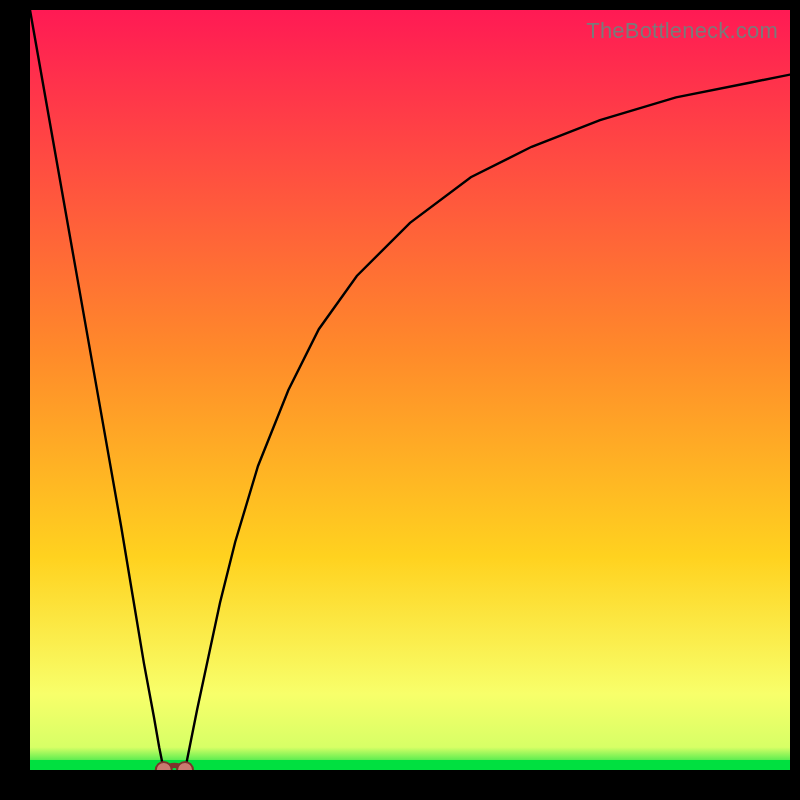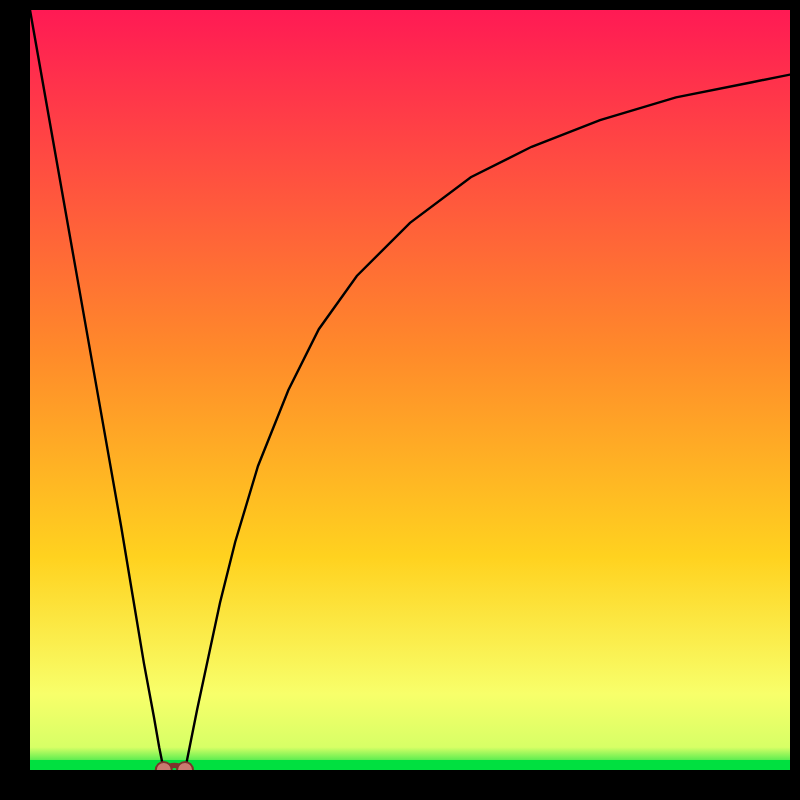--- a/index.html
+++ b/index.html
@@ -55,14 +55,15 @@
       <rect x="0" y="0" width="760" height="760" fill="url(#bg-grad)"></rect>
       <rect x="0" y="750" width="760" height="10" fill="#00e040"></rect>
       <path id="curve-left" fill="none" stroke="#000000" stroke-width="2.4" stroke-linecap="round" d="M0.00 0.00 L22.80 129.20 L45.60 258.40 L68.40 387.60 L91.20 516.80 L102.60 585.20 L114.00 653.60 L123.88 706.80 L129.20 737.20 L133.76 760.00"></path>
       <path id="curve-right" fill="none" stroke="#000000" stroke-width="2.4" stroke-linecap="round" d="M155.04 760.00 L159.60 737.20 L167.20 699.20 L178.60 646.00 L190.00 592.80 L205.20 532.00 L228.00 456.00 L258.40 380.00 L288.80 319.20 L326.80 266.00 L380.00 212.80 L440.80 167.20 L501.60 136.80 L570.00 110.20 L646.00 87.40 L722.00 72.20 L760.00 64.60"></path>
       <path id="marker-connector" fill="none" stroke="#7d342c" stroke-width="5" stroke-linecap="round" d="M133.76 760.00 Q144.40 750.88 155.04 760.00"></path>
       <g id="markers">
           <circle cx="133.76" cy="760.00" r="8" fill="#c97a70" stroke="#7d342c" stroke-width="2"></circle>
           <circle cx="155.04" cy="760.00" r="8" fill="#c97a70" stroke="#7d342c" stroke-width="2"></circle>
         </g>
     </svg>
+    <div class="watermark">TheBottleneck.com</div>
   </div>
 </div>
 
 </body></html>

